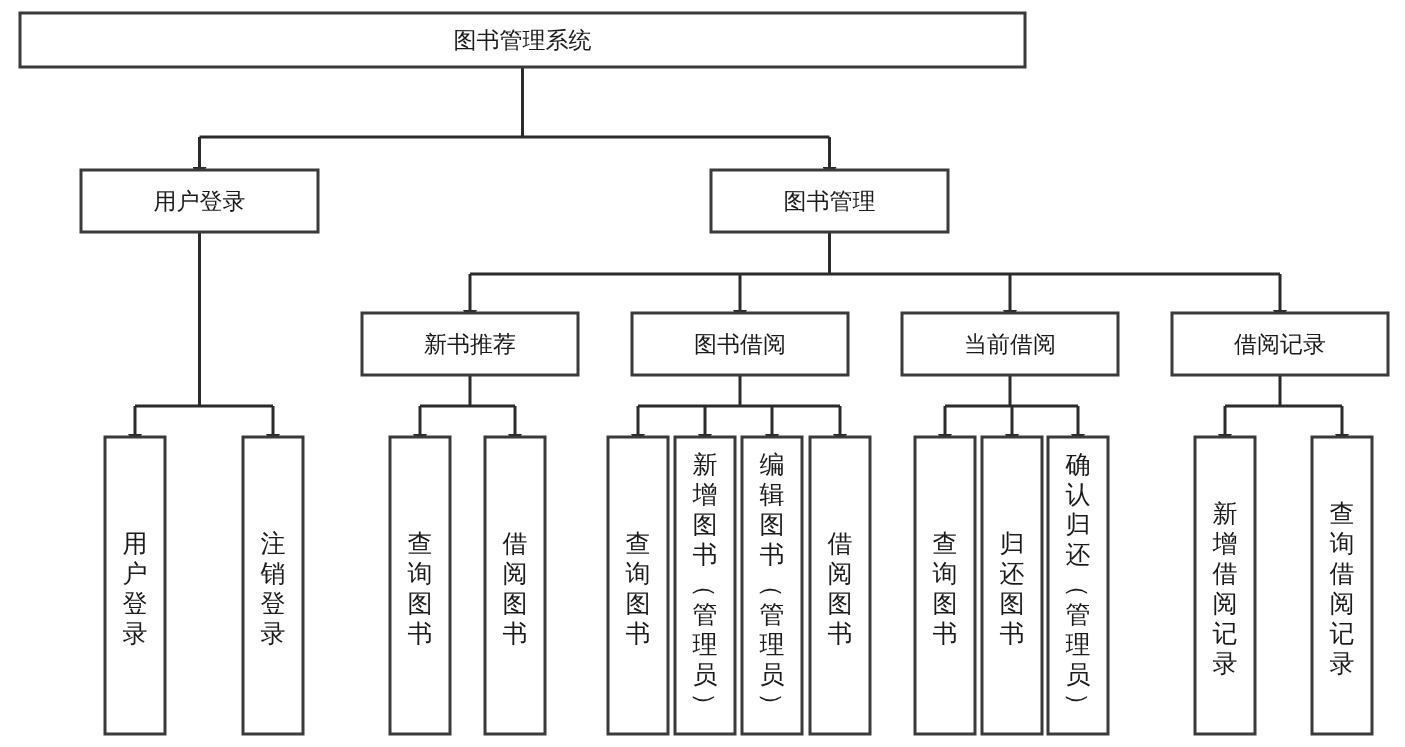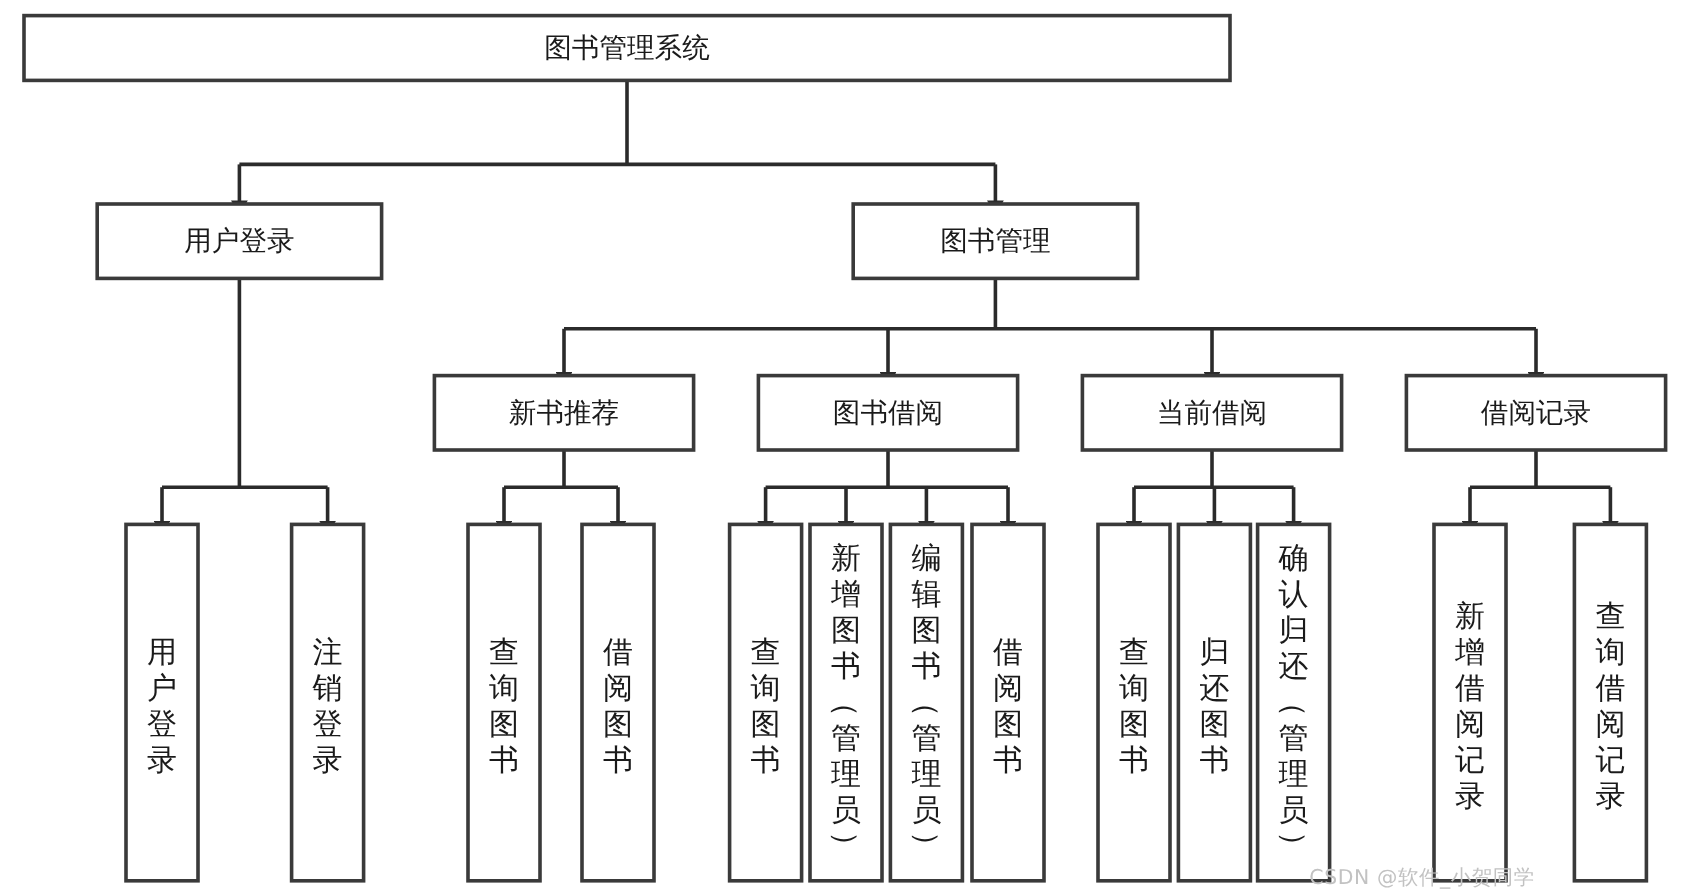--- a/index.html
+++ b/index.html
@@ -294,14 +294,13 @@
             <text x="1342" y="573.5" class="node-label-vertical" dy="8">借</text>
             <text x="1342" y="603.5" class="node-label-vertical" dy="8">阅</text>
             <text x="1342" y="633.5" class="node-label-vertical" dy="8">记</text>
             <text x="1342" y="663.5" class="node-label-vertical" dy="8">录</text>
           </g>
         </g>
       </g>
 
   </svg>
 
-  <div class="watermark">CSDN @软件_小贺同学</div>
 </div>
 
 </body></html>

